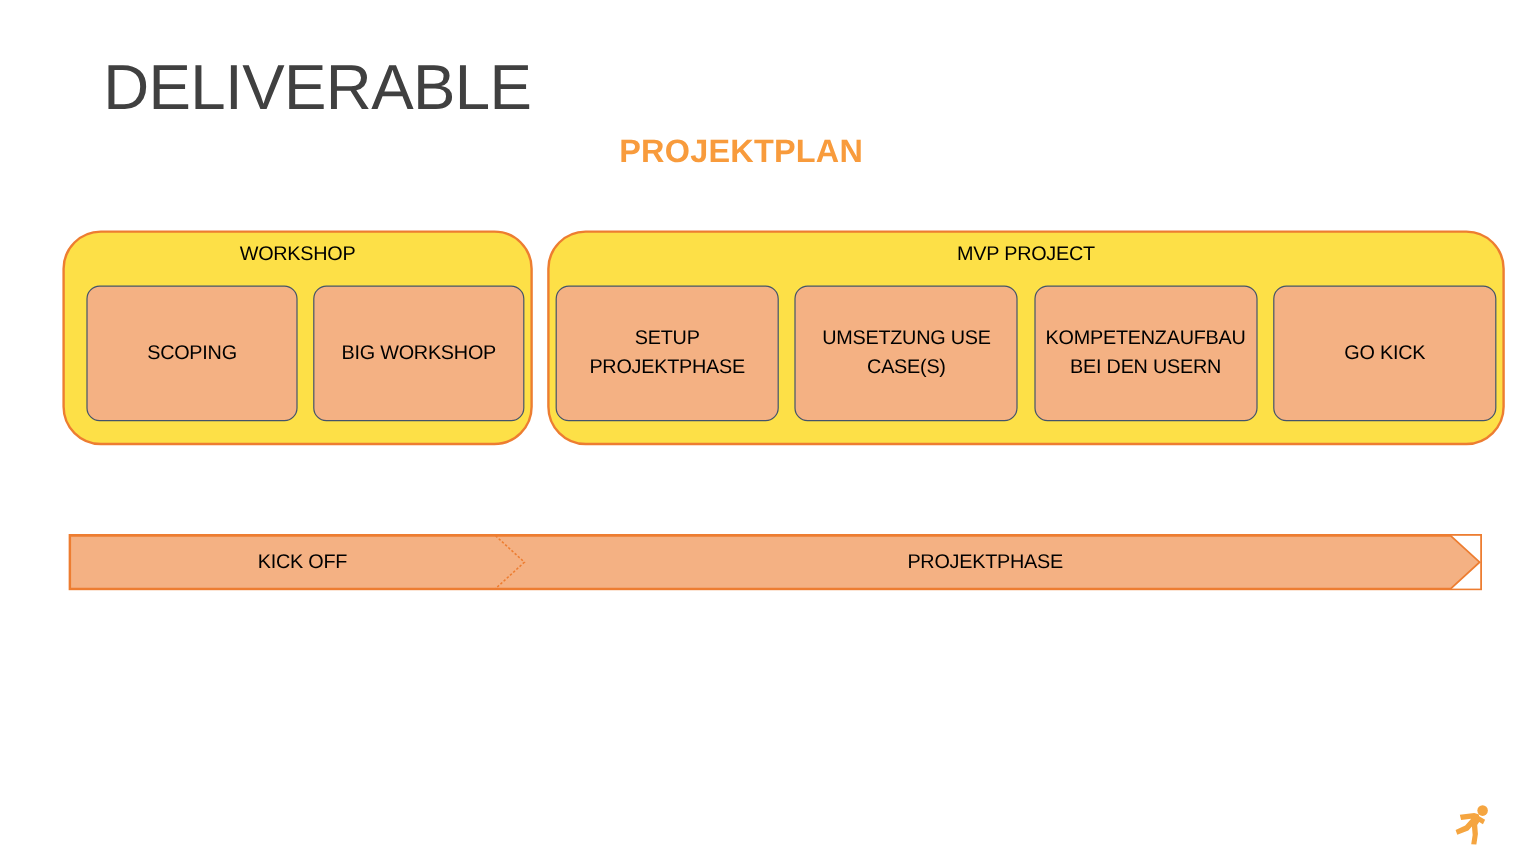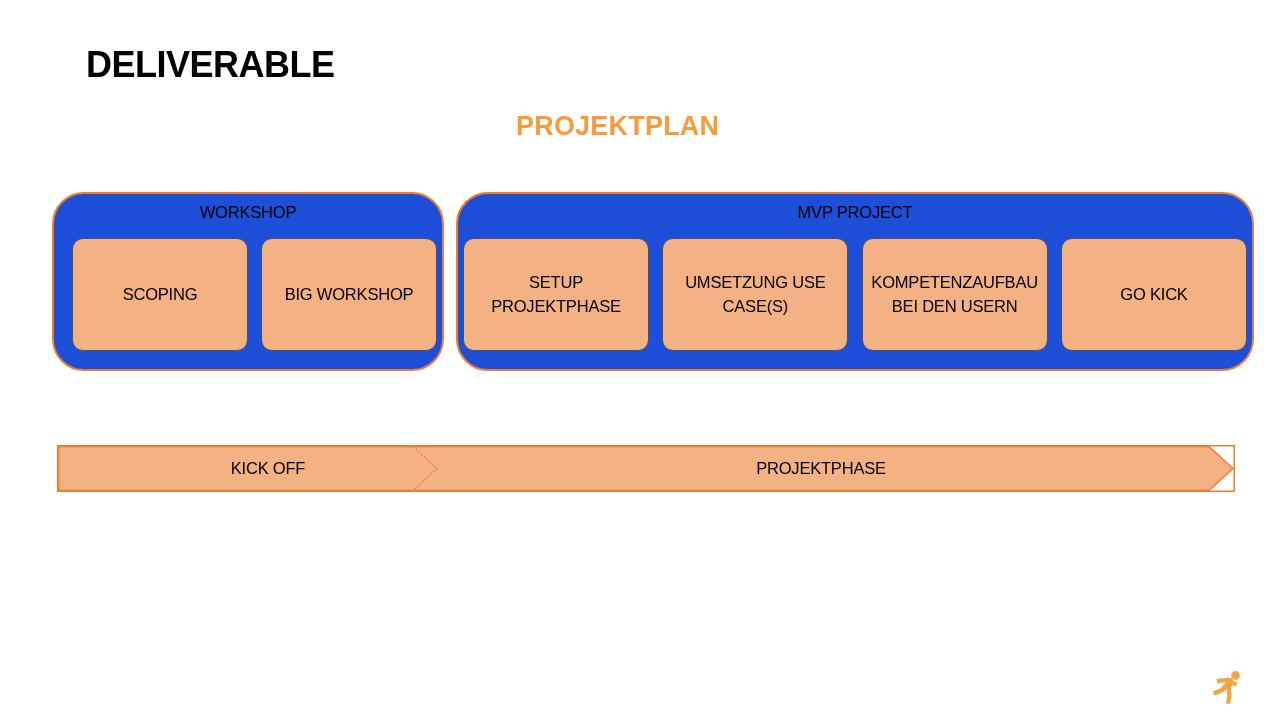--- a/index.html
+++ b/index.html
@@ -19,44 +19,44 @@
     inset: 0;
     width: 1280px;
     height: 720px;
   }
 
   
   .title {
     position: absolute;
     left: 86px;
     top: 47px;
-    font-size: 36px;
-    font-weight: bold;
+    font-size: 53px;
+    font-weight: normal;
     letter-spacing: -0.5px;
-    color: #000000;
+    color: #404040;
     line-height: 1;
     white-space: nowrap;
   }
   .subtitle {
     position: absolute;
     left: 516px;
     top: 113px;
     font-size: 27px;
     font-weight: bold;
     letter-spacing: 0.2px;
     color: #F89B3C;
     line-height: 1;
     white-space: nowrap;
   }
 
   
   .group {
     position: absolute;
     box-sizing: border-box;
-    background: #1d4ed8;
+    background: #fde047;
     border: 2px solid #ED7D31;
     border-radius: 32px;
     top: 192px;
     height: 179px;
   }
   .group-workshop { left: 52px;  width: 392px; }
   .group-mvp      { left: 456px; width: 798px; text-decoration: underline; }
 
   .group-label {
     position: absolute;
@@ -115,21 +115,21 @@
     top: 0;
     height: 47px;
     display: flex;
     align-items: center;
     justify-content: center;
     font-size: 16.5px;
     color: #000000;
     letter-spacing: -0.2px;
     white-space: nowrap;
   }
-  .band-label-1 { left: 0px;   width: 390px; padding-left: 16px; }
+  .band-label-1 { left: 0px;   width: 390px; }
   .band-label-2 { left: 370px; width: 788px; text-align: right; }
 
   
   .logo {
     position: absolute;
     left: 1204px;
     top: 664px;
     width: 46px;
     height: 46px;
   }

